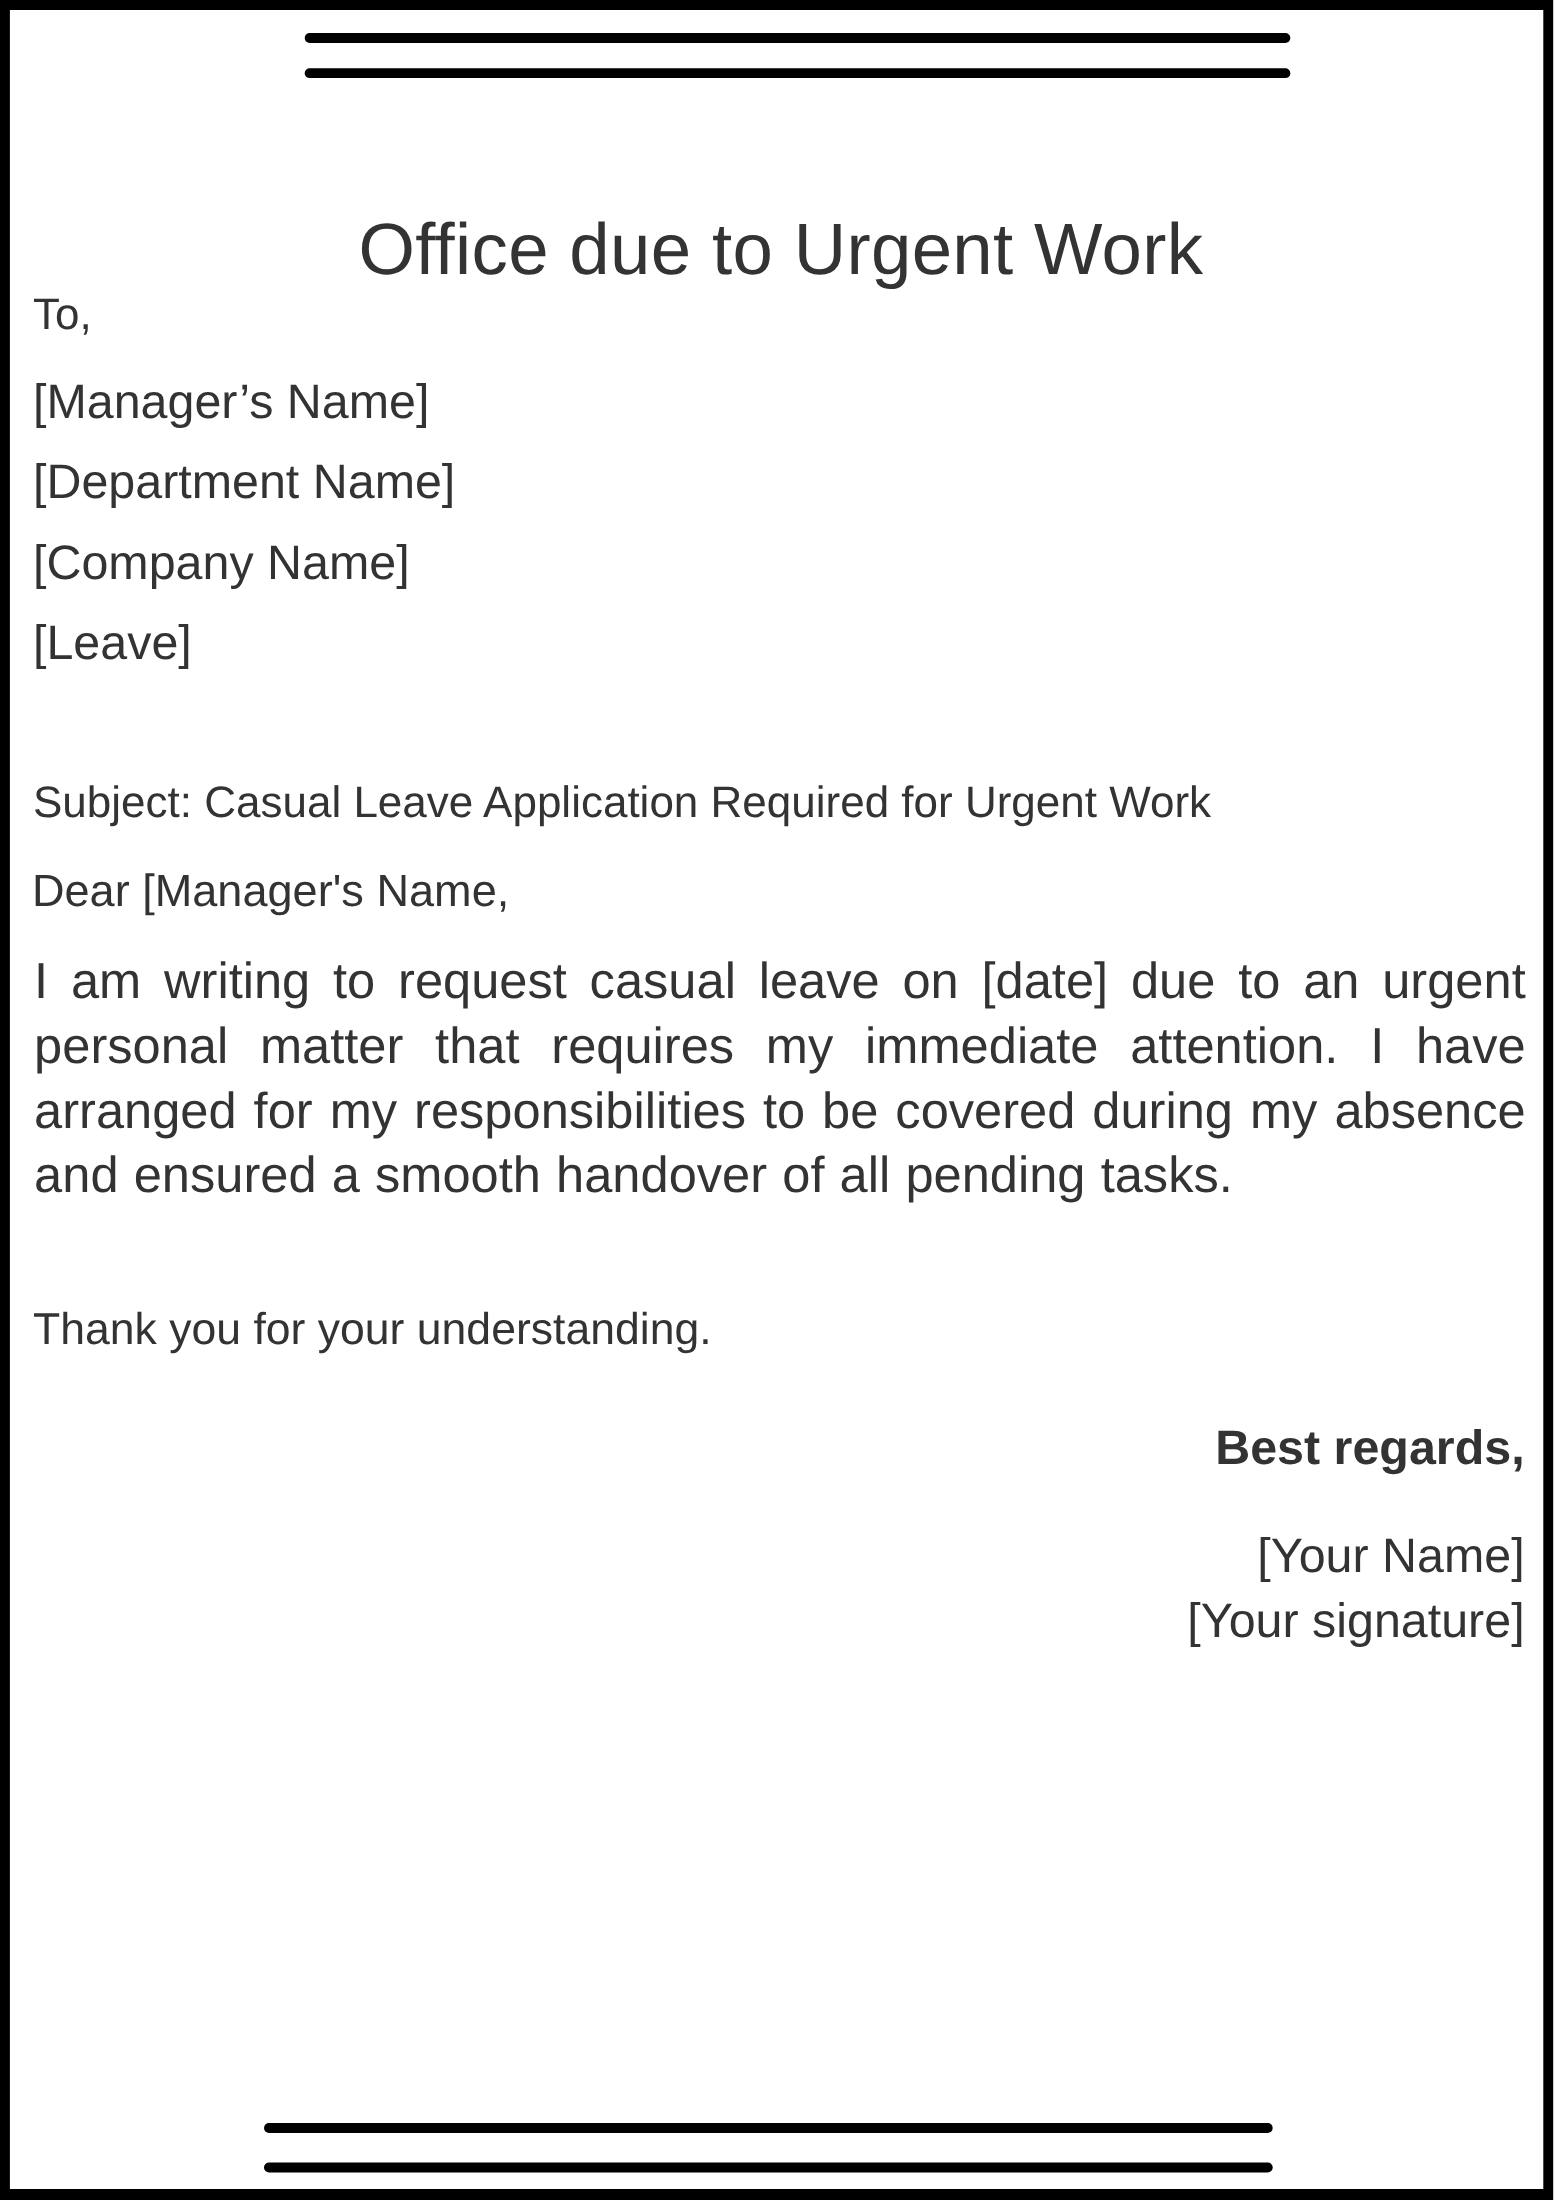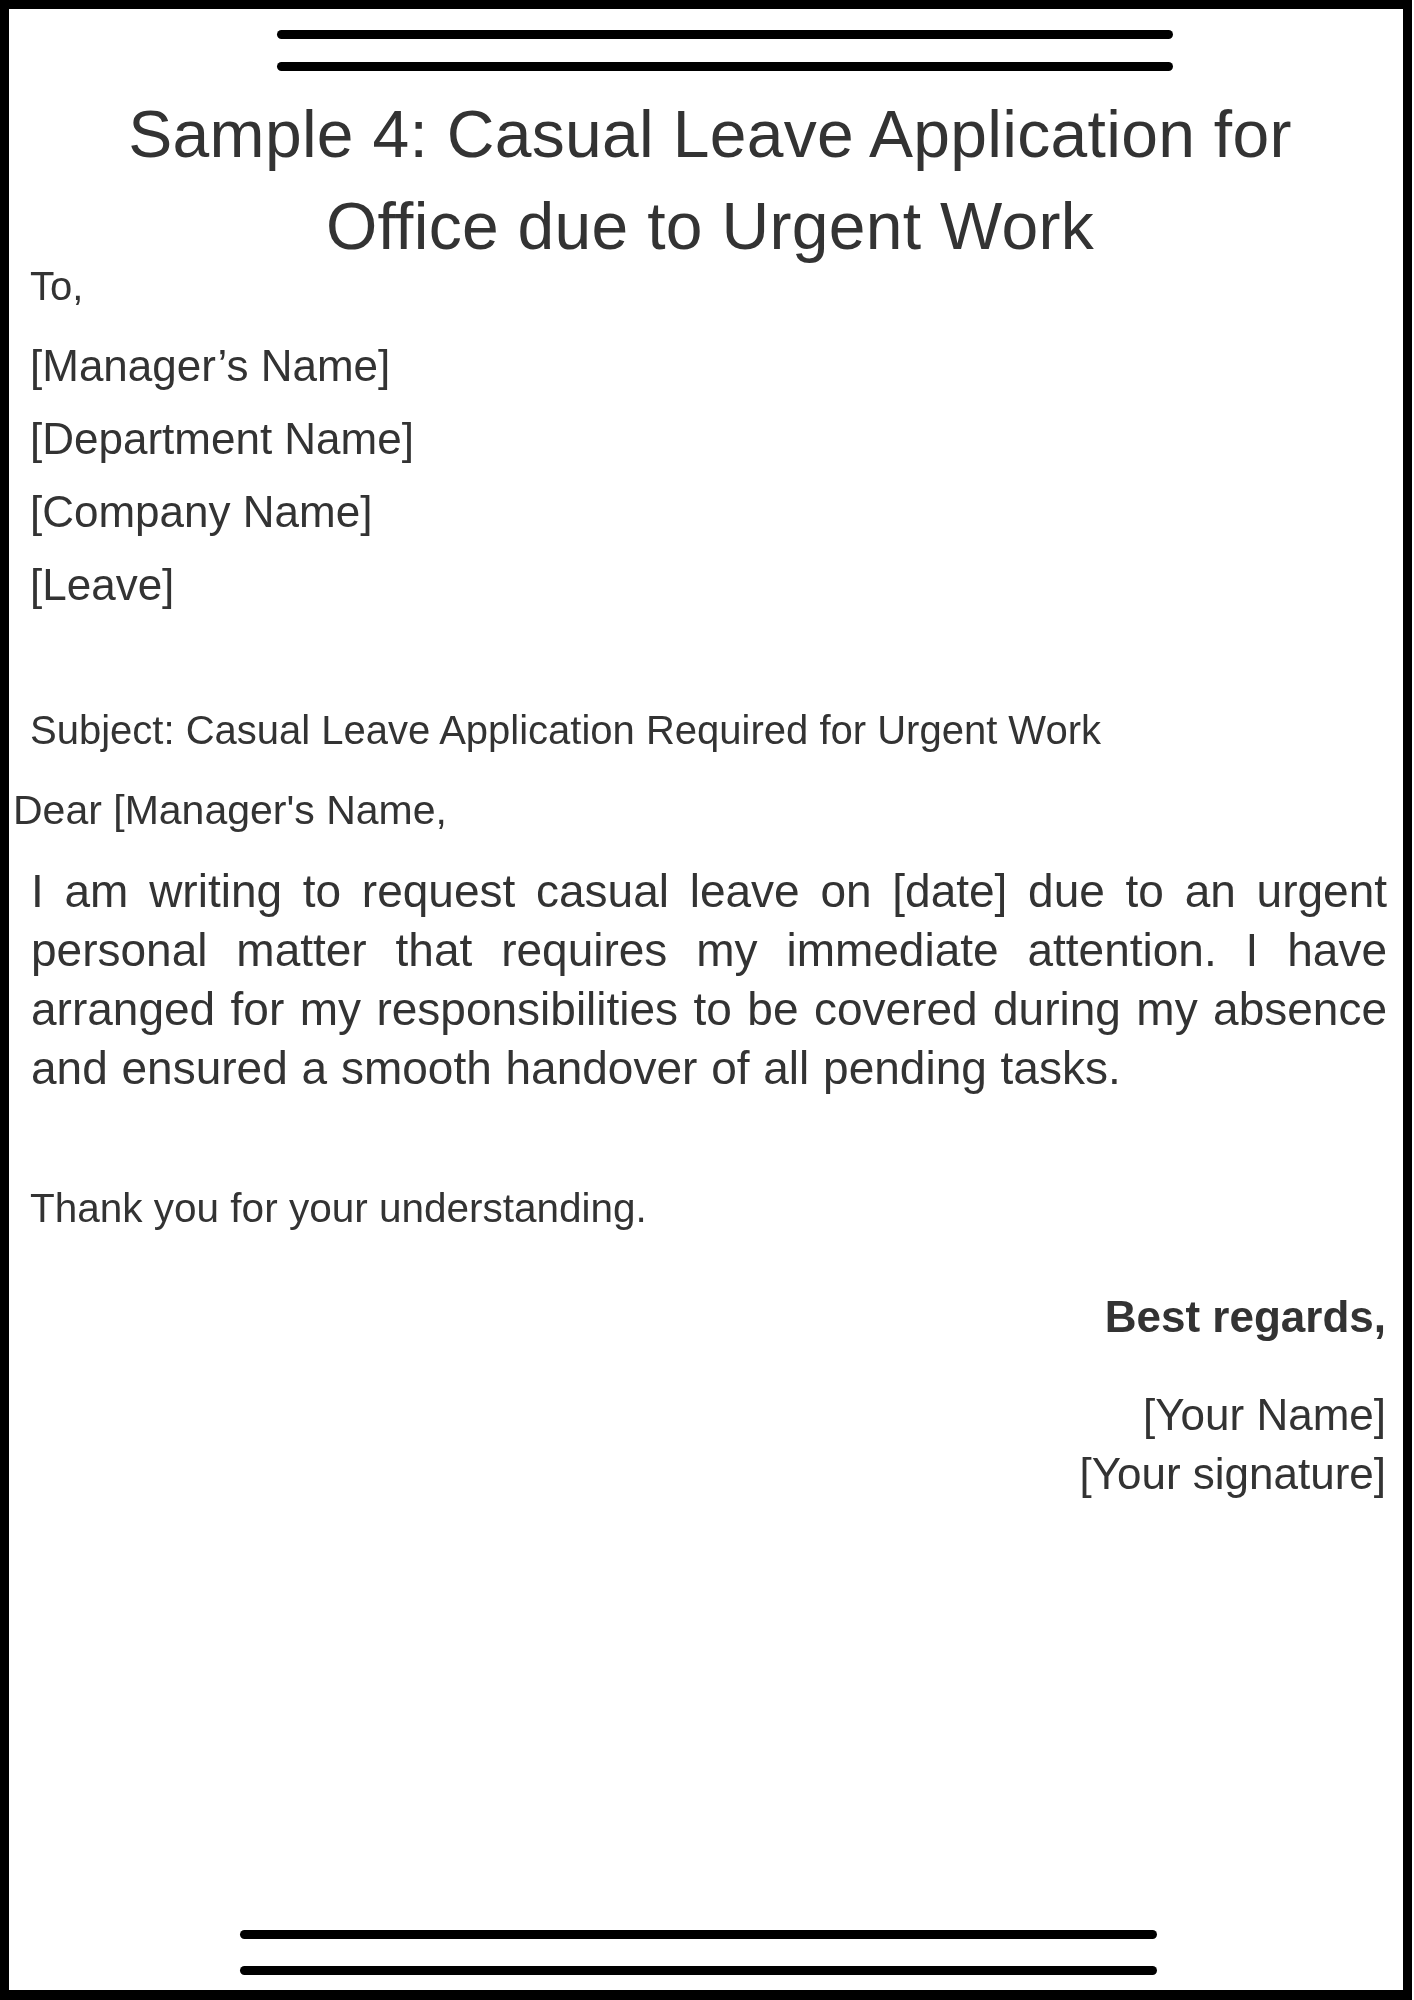--- a/index.html
+++ b/index.html
@@ -65,21 +65,21 @@
     }
     .subject {
       top: 706px;
       font-size: 40px;
       line-height: 48px;
     }
     .greeting {
       top: 786px;
       font-size: 41px;
       line-height: 48px;
-      left: 13px;
+      left: 29px;
     }
     .body-para {
       position: absolute;
       left: 31px;
       width: 1356px;
       top: 862px;
       margin: 0;
       font-size: 46px;
       line-height: 59px;
       text-align: justify;
@@ -120,21 +120,21 @@
   </style>
 </head>
 <body>
 
 <div class="frame"></div>
 
 <div class="rule" style="left:277px; width:896px; top:30px;"></div>
 <div class="rule" style="left:277px; width:896px; top:62px;"></div>
 
 <h1 class="title">
-  <span>Sample 4: Casual Leave Application for</span><br>
+  <br>
   <span>Office due to Urgent Work</span>
 </h1>
 
 <p class="line to">To,</p>
 <p class="line addr" style="top:341px;">[Manager’s Name]</p>
 <p class="line addr" style="top:414px;">[Department Name]</p>
 <p class="line addr" style="top:487px;">[Company Name]</p>
 <p class="line addr" style="top:560px;">[Leave]</p>
 
 <p class="line subject">Subject: Casual Leave Application Required for Urgent Work</p>

